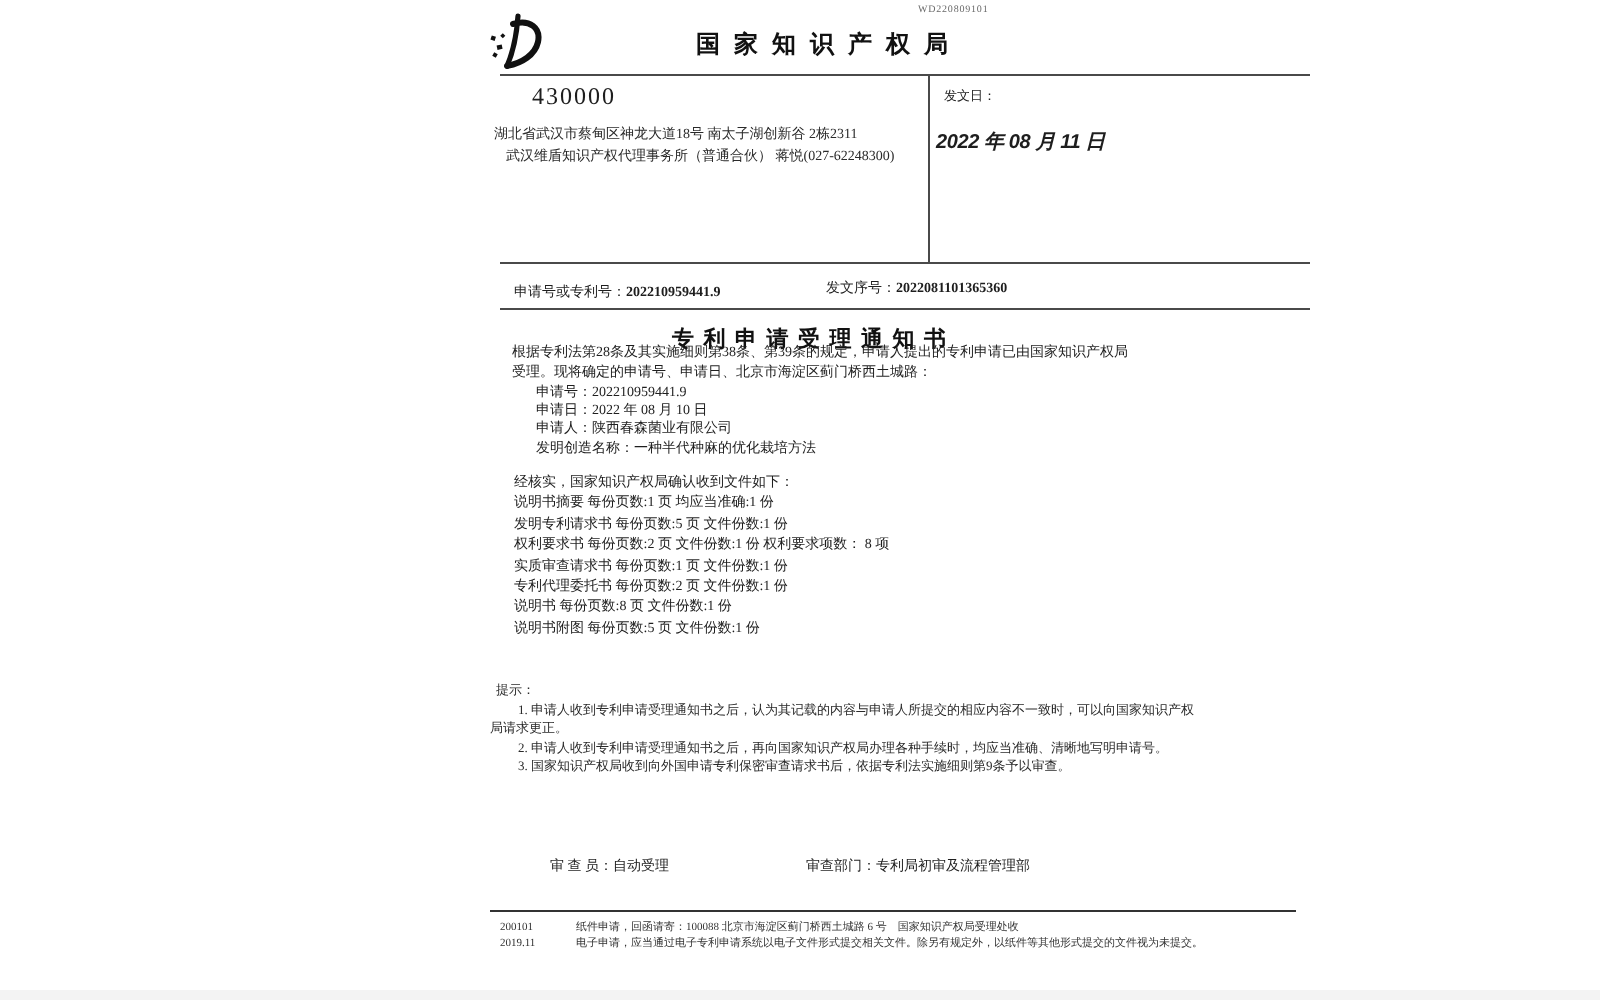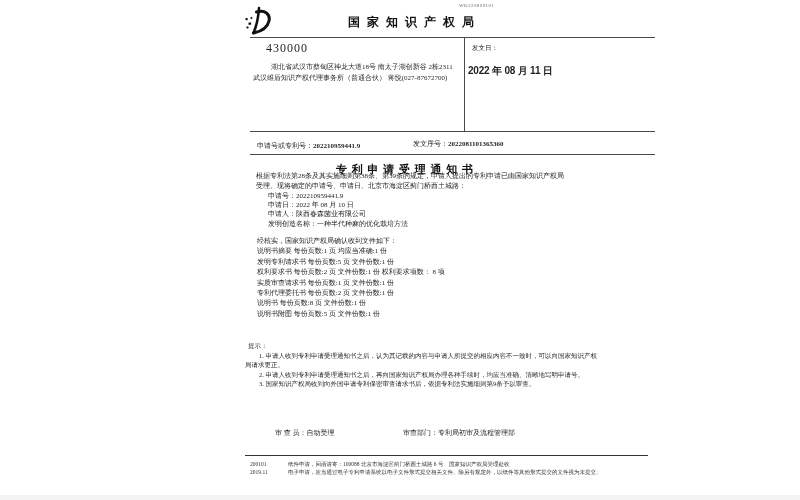--- a/index.html
+++ b/index.html
@@ -8,26 +8,26 @@
     font-family:"Liberation Serif","DejaVu Serif",serif;color:#1e1e1e;
   }
   .abs{position:absolute;white-space:nowrap;}
   .hr{position:absolute;height:1px;background:#4a4a4a;}
   .vr{position:absolute;width:1px;background:#4a4a4a;}
   .doc-code{left:459px;top:3px;font-size:5px;color:#6a6a6a;letter-spacing:.4px;}
   .logo{left:244px;top:6px;width:30px;height:29px;}
   .agency{left:348px;top:14px;font-size:12px;font-weight:bold;letter-spacing:2px;color:#111;}
   .hr-top{left:250px;top:37px;width:405px;}
   .postcode{left:266px;top:41px;font-size:12px;font-weight:normal;letter-spacing:1px;}
-  .addr1{left:247px;top:62px;font-size:7px;color:#2a2a2a;margin-left:24px;}
+  .addr1{left:247px;top:62px;font-size:7px;color:#2a2a2a;}
   .addr2{left:253px;top:73px;font-size:7px;color:#2a2a2a;}
   .v-datebox{left:464px;top:37px;height:94px;}
   .dispatch-label{left:472px;top:44px;font-size:6.5px;}
   .dispatch-date{left:468px;top:64px;font-size:10px;font-weight:bold;
-    font-family:"Liberation Sans","DejaVu Sans",sans-serif;letter-spacing:-0.2px;}
+    font-family:"Liberation Sans","DejaVu Sans",sans-serif;letter-spacing:-0.2px;font-style:italic;}
   .hr-box{left:250px;top:131px;width:405px;}
   .ref-left{left:257px;top:141px;font-size:7px;}
   .ref-right{left:413px;top:139px;font-size:7px;}
   .num{font-weight:bold;}
   .hr-ref{left:250px;top:154px;width:405px;}
   .notice-title{left:336px;top:162px;font-size:11px;font-weight:bold;letter-spacing:1px;color:#111;}
   .para{position:absolute;left:256px;top:171px;font-size:7px;line-height:10px;white-space:nowrap;}
   .fields{position:absolute;left:268px;top:192px;font-size:7px;line-height:9.2px;white-space:nowrap;}
   .received{position:absolute;left:257px;top:236px;font-size:7px;line-height:10.4px;white-space:nowrap;}
   .notes{position:absolute;left:245px;top:341px;width:356px;font-size:6.5px;line-height:9.6px;color:#2a2a2a;}
@@ -58,21 +58,21 @@
       <rect x="6.5" y="11" width="1.8" height="1.8" fill="#111" transform="rotate(45 7.4 11.9)"></rect>
     </svg>
   </div>
 
   <div class="abs agency">国 家 知 识 产 权 局</div>
 
   <div class="hr hr-top"></div>
 
   <div class="abs postcode">430000</div>
   <div class="abs addr1">湖北省武汉市蔡甸区神龙大道18号 南太子湖创新谷 2栋2311</div>
-  <div class="abs addr2">武汉维盾知识产权代理事务所（普通合伙） 蒋悦(027-87672700)</div>
+  <div class="abs addr2">武汉维盾知识产权代理事务所（普通合伙） 蒋悦(027-62248300)</div>
 
   <div class="vr v-datebox"></div>
   <div class="abs dispatch-label">发文日：</div>
   <div class="abs dispatch-date">2022 年 08 月 11 日</div>
 
   <div class="hr hr-box"></div>
 
   <div class="abs ref-left"><span>申请号或专利号：</span><span class="num">202210959441.9</span></div>
   <div class="abs ref-right"><span>发文序号：</span><span class="num">2022081101365360</span></div>
 

